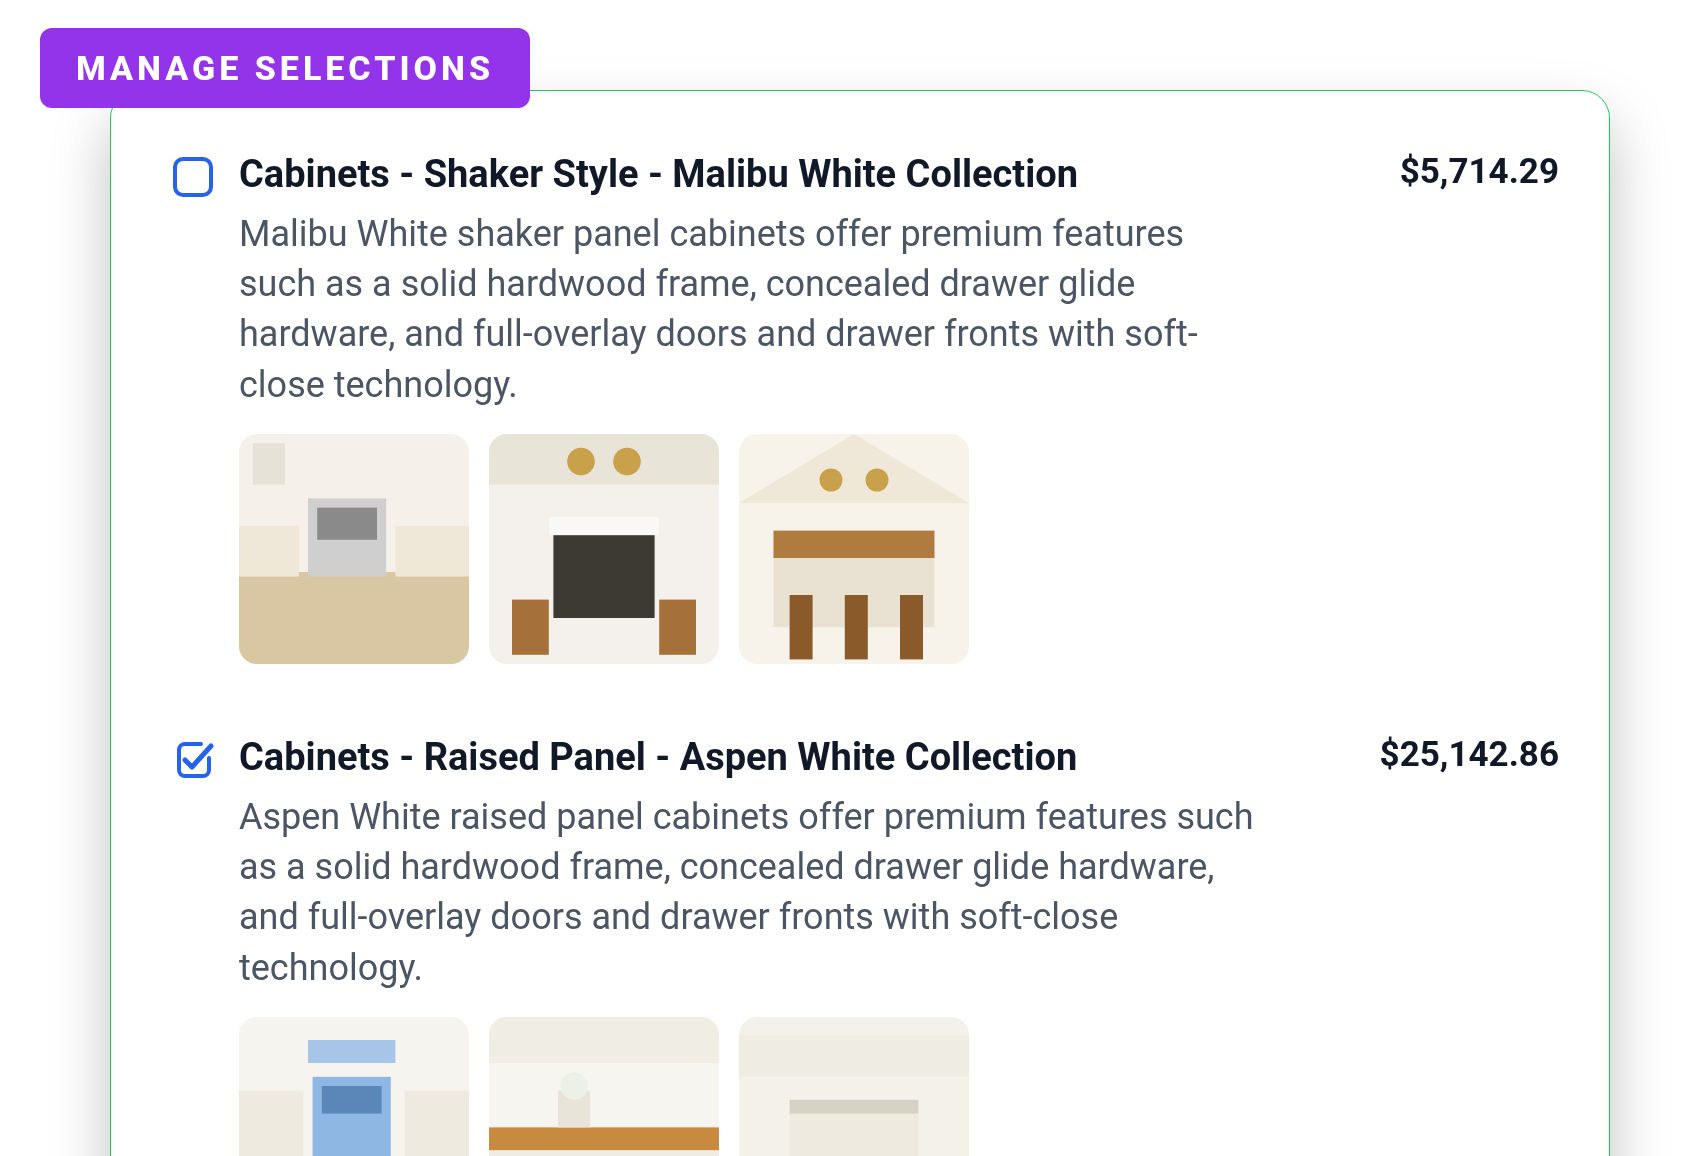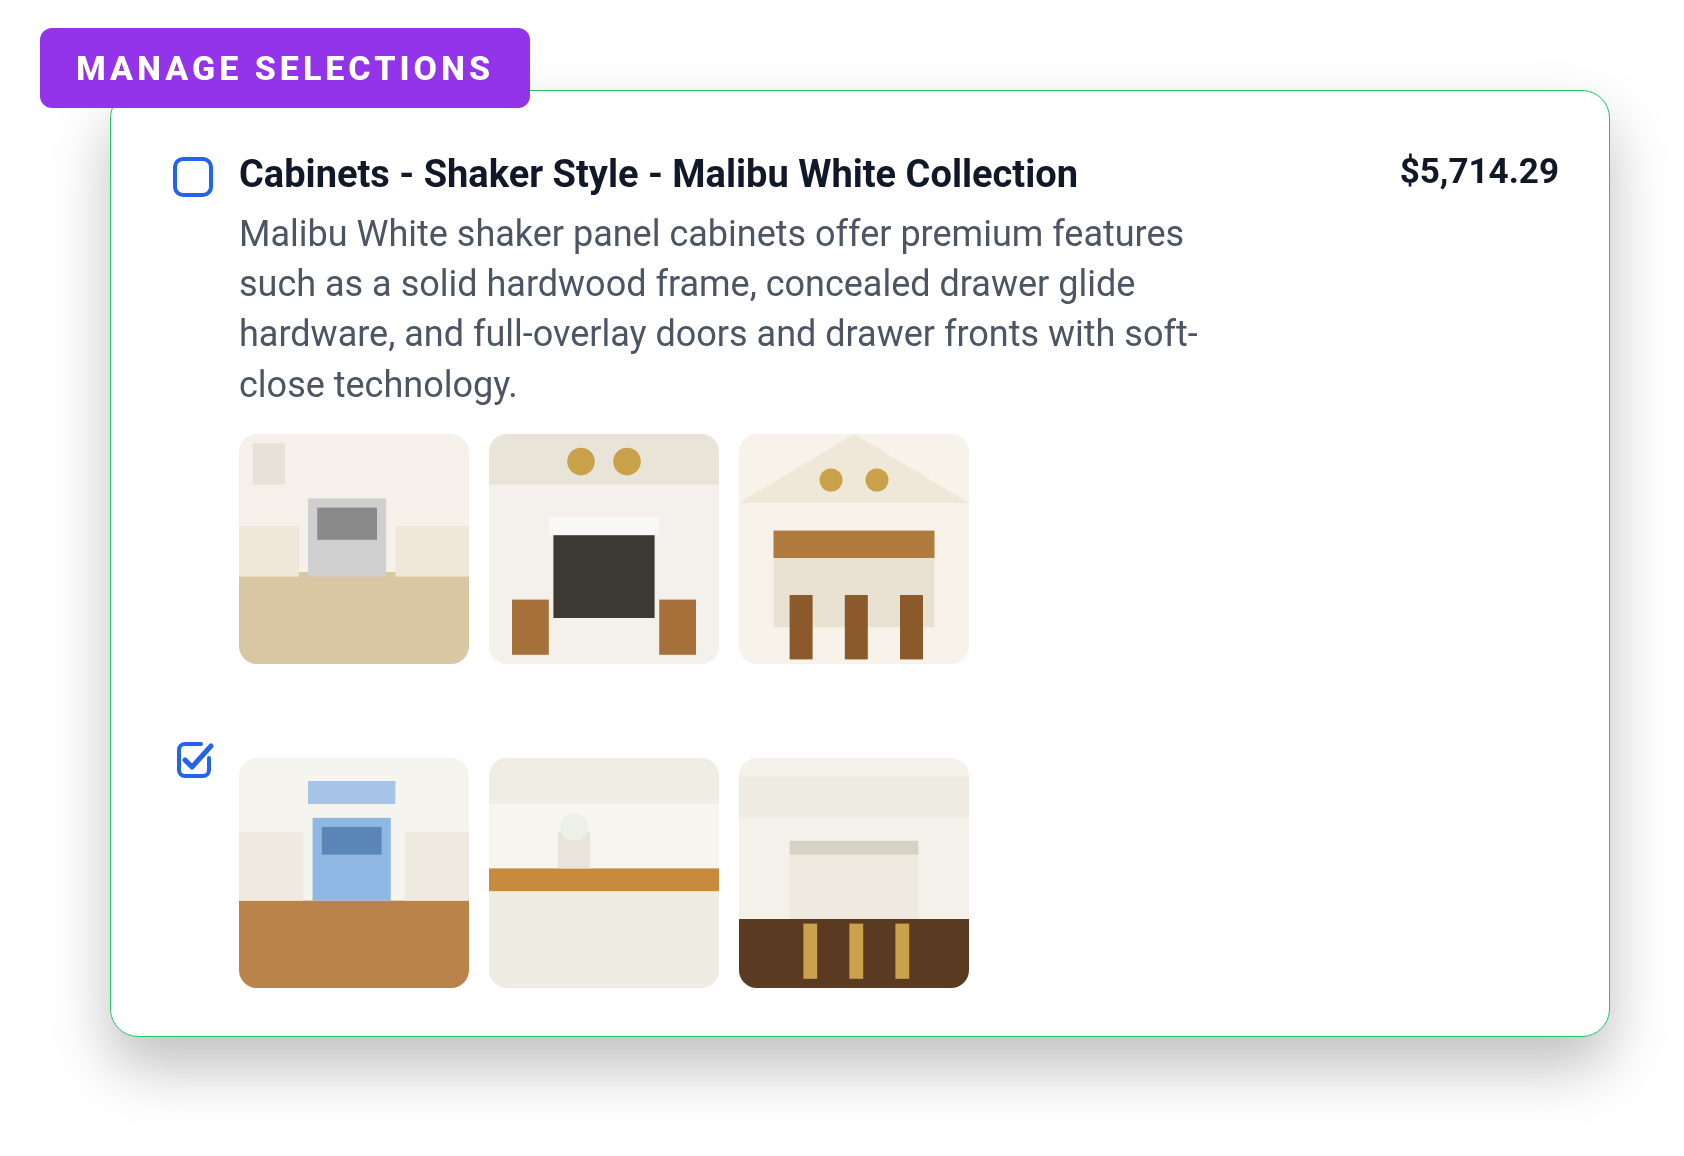--- a/index.html
+++ b/index.html
@@ -164,20 +164,25 @@
 
     <div class="item">
       <div class="checkbox">
         <svg viewBox="0 0 44 44">
           <path d="M8 22 V12 a6 6 0 0 1 6 -6 H30" fill="none" stroke="#2563eb" stroke-width="4" stroke-linecap="round"></path>
           <path d="M38 20 V32 a6 6 0 0 1 -6 6 H14 a6 6 0 0 1 -6 -6 V22" fill="none" stroke="#2563eb" stroke-width="4" stroke-linecap="round"></path>
           <path d="M14 22 L21 29 L40 8" fill="none" stroke="#2563eb" stroke-width="5" stroke-linecap="round" stroke-linejoin="round"></path>
         </svg>
       </div>
       <div class="content">
+        <div class="row-top">
+          <div class="title">Cabinets - Raised Panel - Aspen White Collection</div>
+          <div class="price">$25,142.86</div>
+        </div>
+        <div class="desc">Aspen White raised panel cabinets offer premium features such as a solid hardwood frame, concealed drawer glide hardware, and full-overlay doors and drawer fronts with soft-close technology.</div>
         <div class="thumbs">
           <div class="thumb">
             <svg viewBox="0 0 100 100" preserveAspectRatio="xMidYMid slice">
               <rect width="100" height="62" fill="#f6f4ef"></rect>
               <rect y="62" width="100" height="38" fill="#b9834a"></rect>
               <rect x="0" y="32" width="28" height="30" fill="#eeeae0"></rect>
               <rect x="72" y="32" width="28" height="30" fill="#eeeae0"></rect>
               <rect x="32" y="26" width="34" height="36" fill="#8fb7e3"></rect>
               <rect x="36" y="30" width="26" height="12" fill="#5a86b8"></rect>
               <rect x="30" y="10" width="38" height="10" fill="#a7c5e6"></rect>

